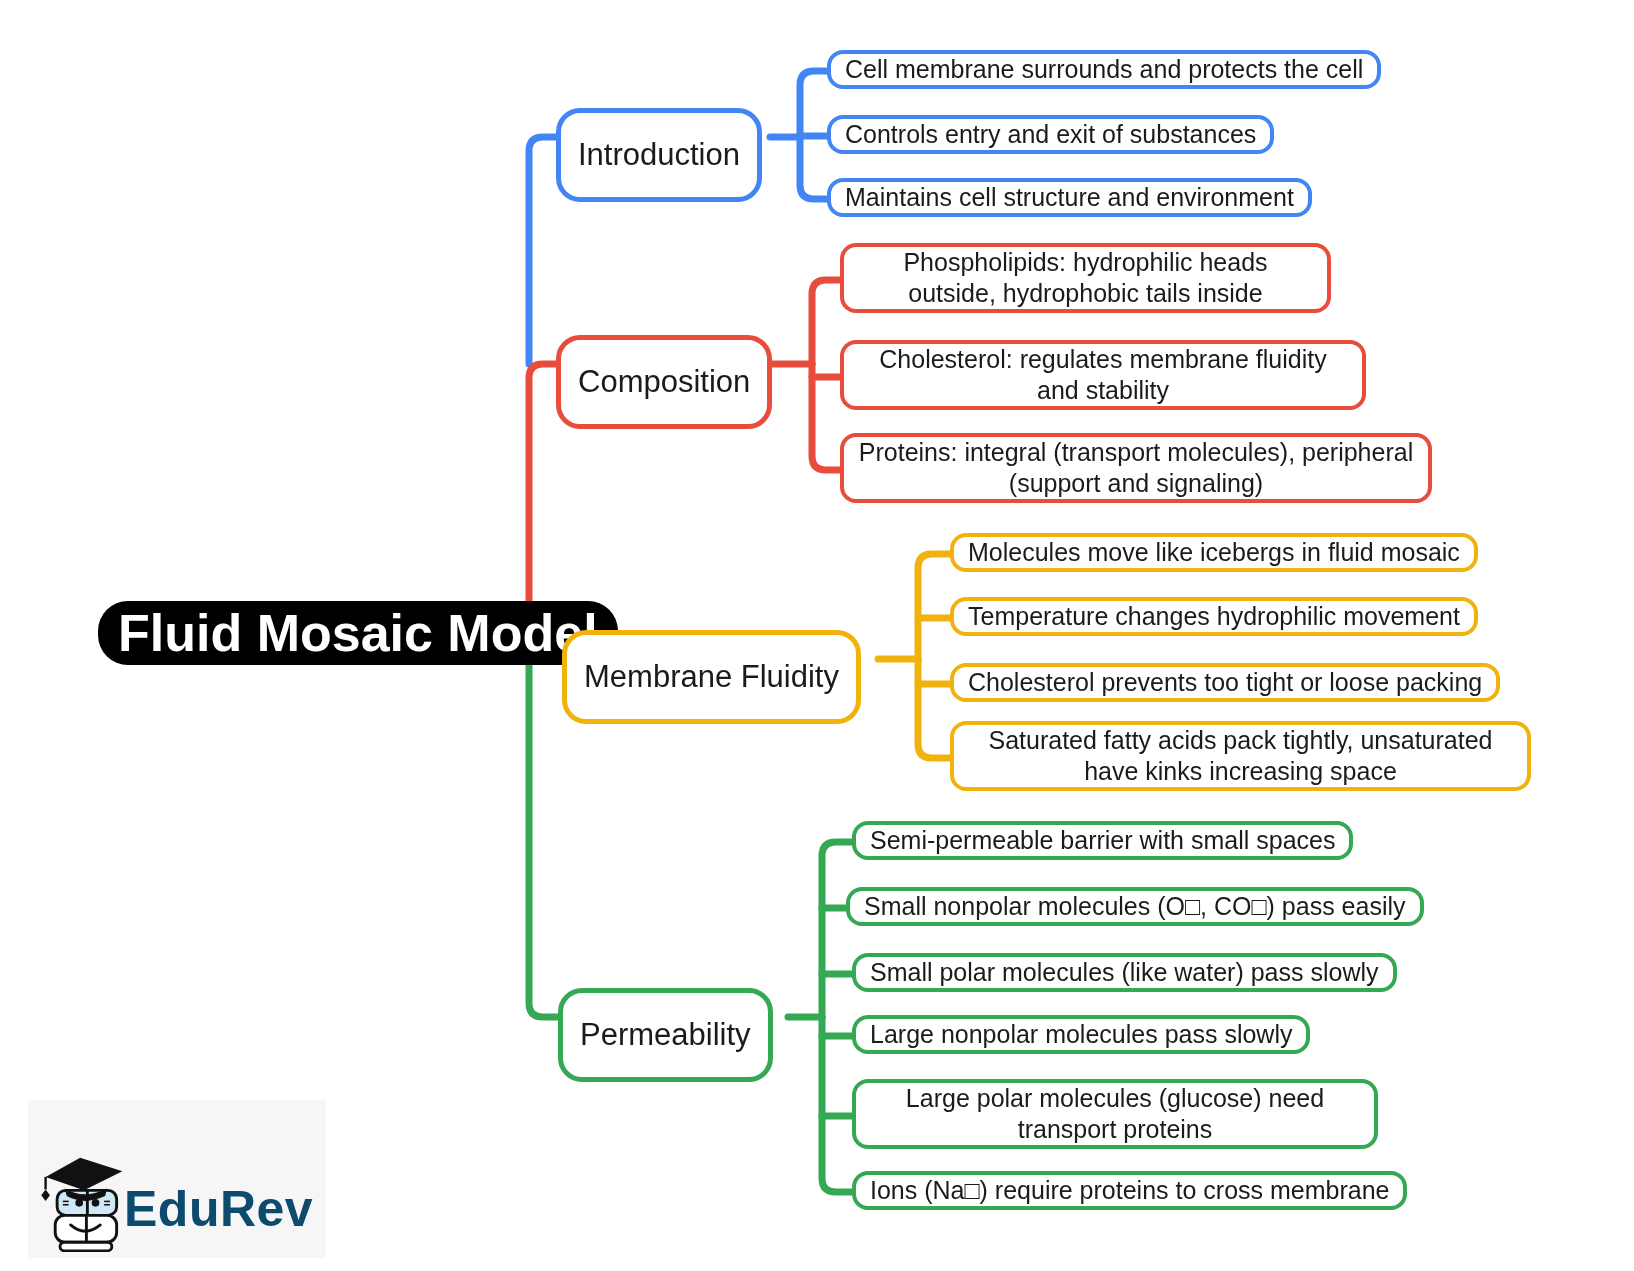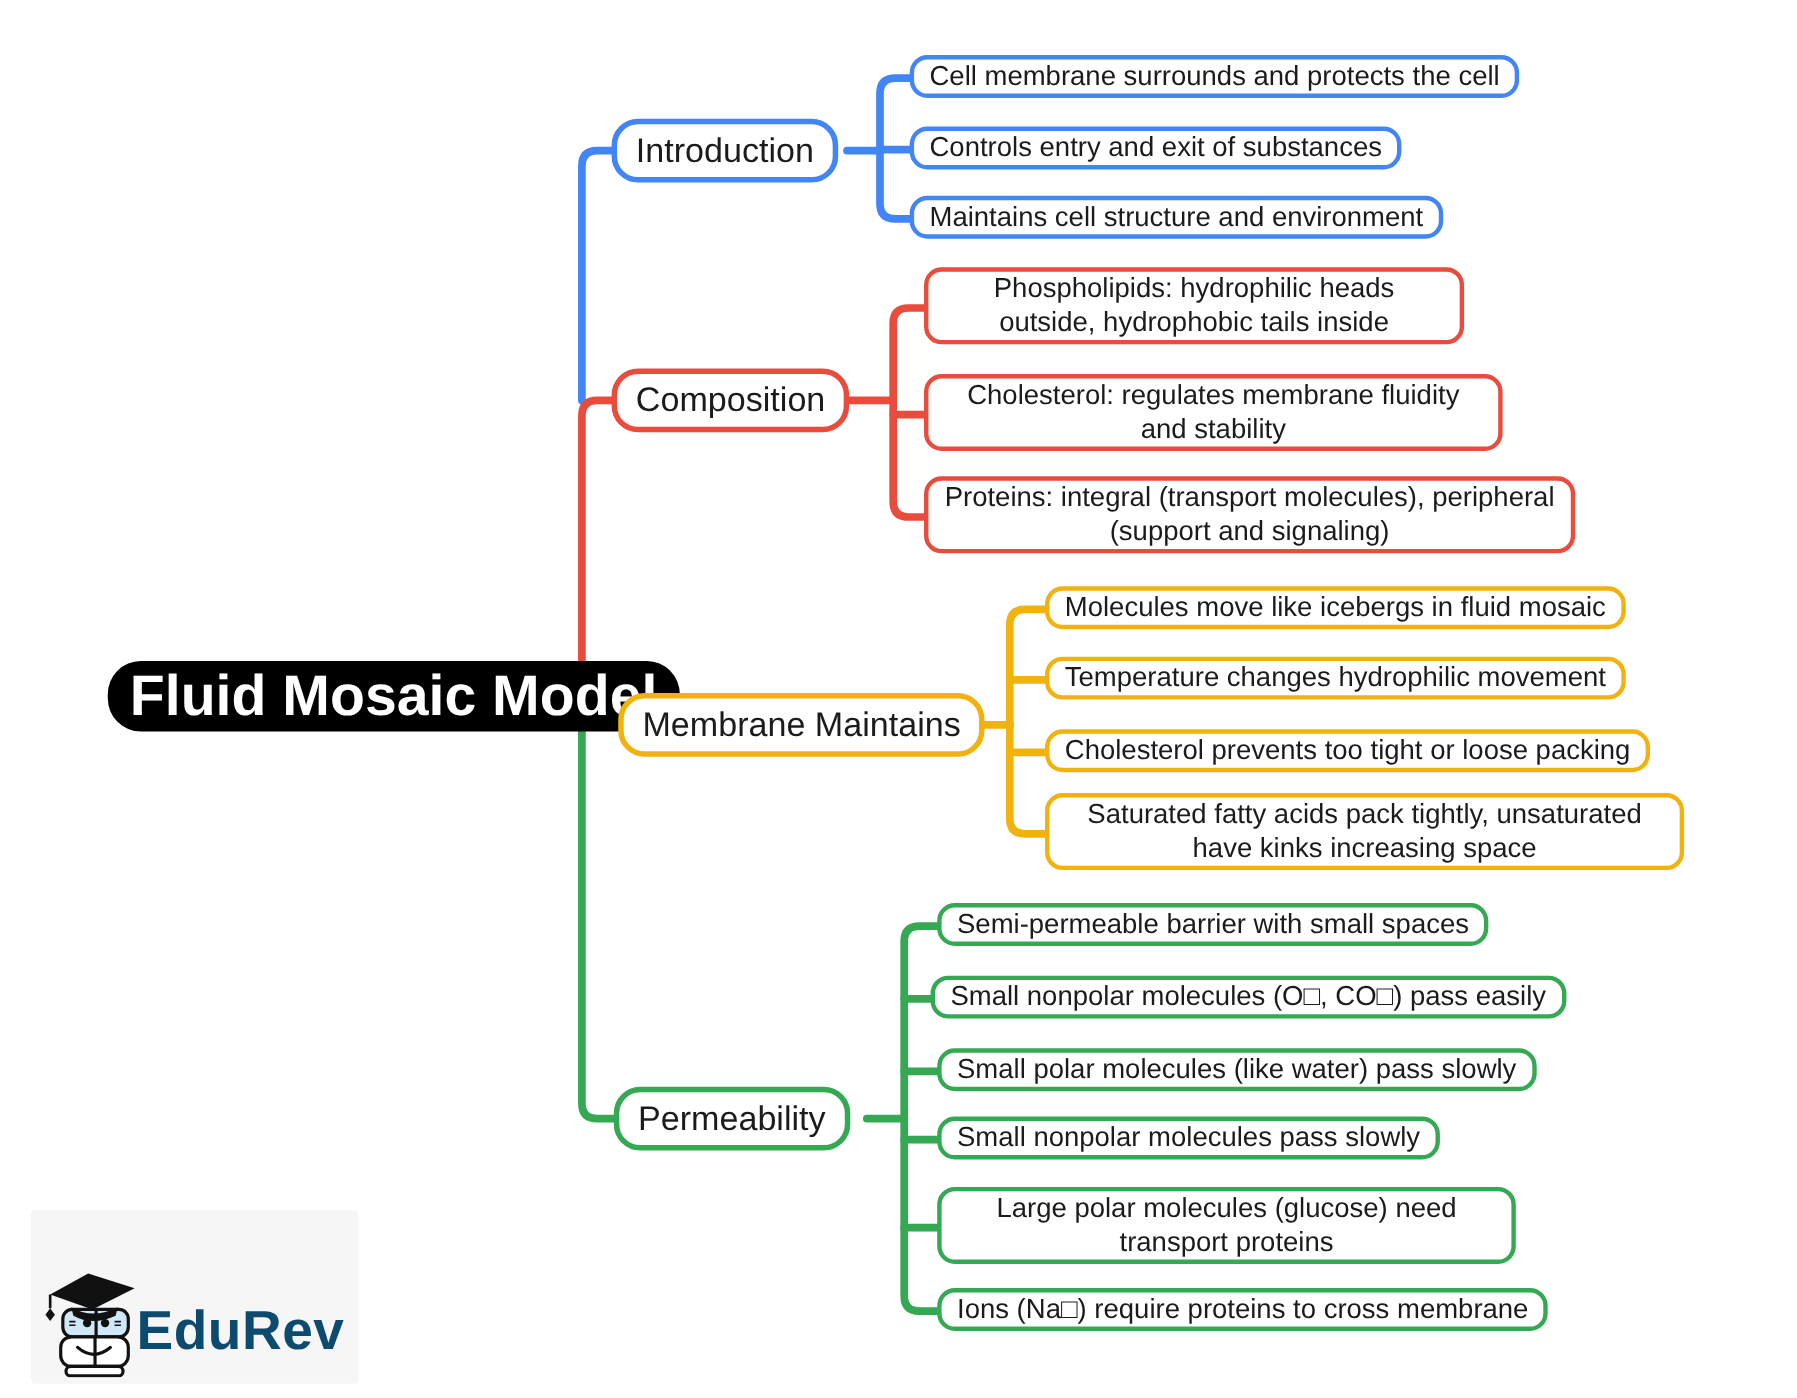--- a/index.html
+++ b/index.html
@@ -22,21 +22,21 @@
     position:absolute;
     background:var(--rootBg,#000);
     color:var(--rootText,#fff);
     font-size:52px;font-weight:bold;line-height:46px;
     padding:9px 20px;border-radius:30px;white-space:nowrap;
     z-index:3;
   }
   .node{
     position:absolute;
     background:#fff;border:5px solid #999;border-radius:24px;
-    font-size:31px;line-height:42px;padding:3px 17px;white-space:nowrap;
+    font-size:31px;line-height:42px;padding:21px 17px;white-space:nowrap;
     z-index:3;
   }
   .leaf{
     position:absolute;
     background:#fff;border:4px solid #999;border-radius:16px;
     font-size:25px;line-height:31px;padding:0 14px;white-space:nowrap;
     display:flex;align-items:center;justify-content:center;text-align:center;
     z-index:2;
   }
   .leaf.wrap{white-space:normal;}
@@ -89,40 +89,40 @@
     <path class="s-green" d="M 822 974 L 853 974"></path>
     <path class="s-green" d="M 822 1036 L 853 1036"></path>
     <path class="s-green" d="M 822 1116 L 853 1116"></path>
     <path class="s-green" d="M 822 1017 L 822 1178 Q 822 1192 836 1192 L 853 1192"></path>
   </svg>
 
   <div class="root" style="left:98px;top:601px">Fluid Mosaic Model</div>
 
   <div class="node b-blue" style="left:556px;top:108px">Introduction</div>
   <div class="node b-red" style="left:556px;top:335px">Composition</div>
-  <div class="node b-yellow" style="left:562px;top:630px">Membrane Maintains</div>
+  <div class="node b-yellow" style="left:562px;top:630px">Membrane Fluidity</div>
   <div class="node b-green" style="left:558px;top:988px">Permeability</div>
 
   <div class="leaf b-blue" style="left:827px;top:50px">Cell membrane surrounds and protects the cell</div>
   <div class="leaf b-blue" style="left:827px;top:115px">Controls entry and exit of substances</div>
   <div class="leaf b-blue" style="left:827px;top:178px">Maintains cell structure and environment</div>
 
   <div class="leaf b-red wrap" style="left:840px;top:243px;width:455px">Phospholipids: hydrophilic heads outside, hydrophobic tails inside</div>
   <div class="leaf b-red wrap" style="left:840px;top:340px;width:490px">Cholesterol: regulates membrane fluidity and stability</div>
   <div class="leaf b-red wrap" style="left:840px;top:433px;width:556px">Proteins: integral (transport molecules), peripheral (support and signaling)</div>
 
   <div class="leaf b-yellow" style="left:950px;top:533px">Molecules move like icebergs in fluid mosaic</div>
   <div class="leaf b-yellow" style="left:950px;top:597px">Temperature changes hydrophilic movement</div>
   <div class="leaf b-yellow" style="left:950px;top:663px">Cholesterol prevents too tight or loose packing</div>
   <div class="leaf b-yellow wrap" style="left:950px;top:721px;width:545px">Saturated fatty acids pack tightly, unsaturated have kinks increasing space</div>
 
   <div class="leaf b-green" style="left:852px;top:821px">Semi-permeable barrier with small spaces</div>
   <div class="leaf b-green" style="left:846px;top:887px">Small nonpolar molecules (O□, CO□) pass easily</div>
   <div class="leaf b-green" style="left:852px;top:953px">Small polar molecules (like water) pass slowly</div>
-  <div class="leaf b-green" style="left:852px;top:1015px">Small nonpolar molecules pass slowly</div>
+  <div class="leaf b-green" style="left:852px;top:1015px">Large nonpolar molecules pass slowly</div>
   <div class="leaf b-green wrap" style="left:852px;top:1079px;width:490px">Large polar molecules (glucose) need transport proteins</div>
   <div class="leaf b-green" style="left:852px;top:1171px">Ions (Na□) require proteins to cross membrane</div>
 
   <div class="logo-patch">
     <svg class="mascot" viewBox="0 0 100 110">
 
       <rect x="22" y="46" width="62" height="26" rx="9" fill="var(--book,#CFE8F8)" stroke="#111" stroke-width="3"></rect>
       <line x1="53.5" y1="46" x2="53.5" y2="72" stroke="#111" stroke-width="3"></line>
       <rect x="20" y="72" width="64" height="28" rx="10" fill="#fff" stroke="#111" stroke-width="3"></rect>
       <line x1="52.5" y1="72" x2="52.5" y2="100" stroke="#111" stroke-width="3"></line>

